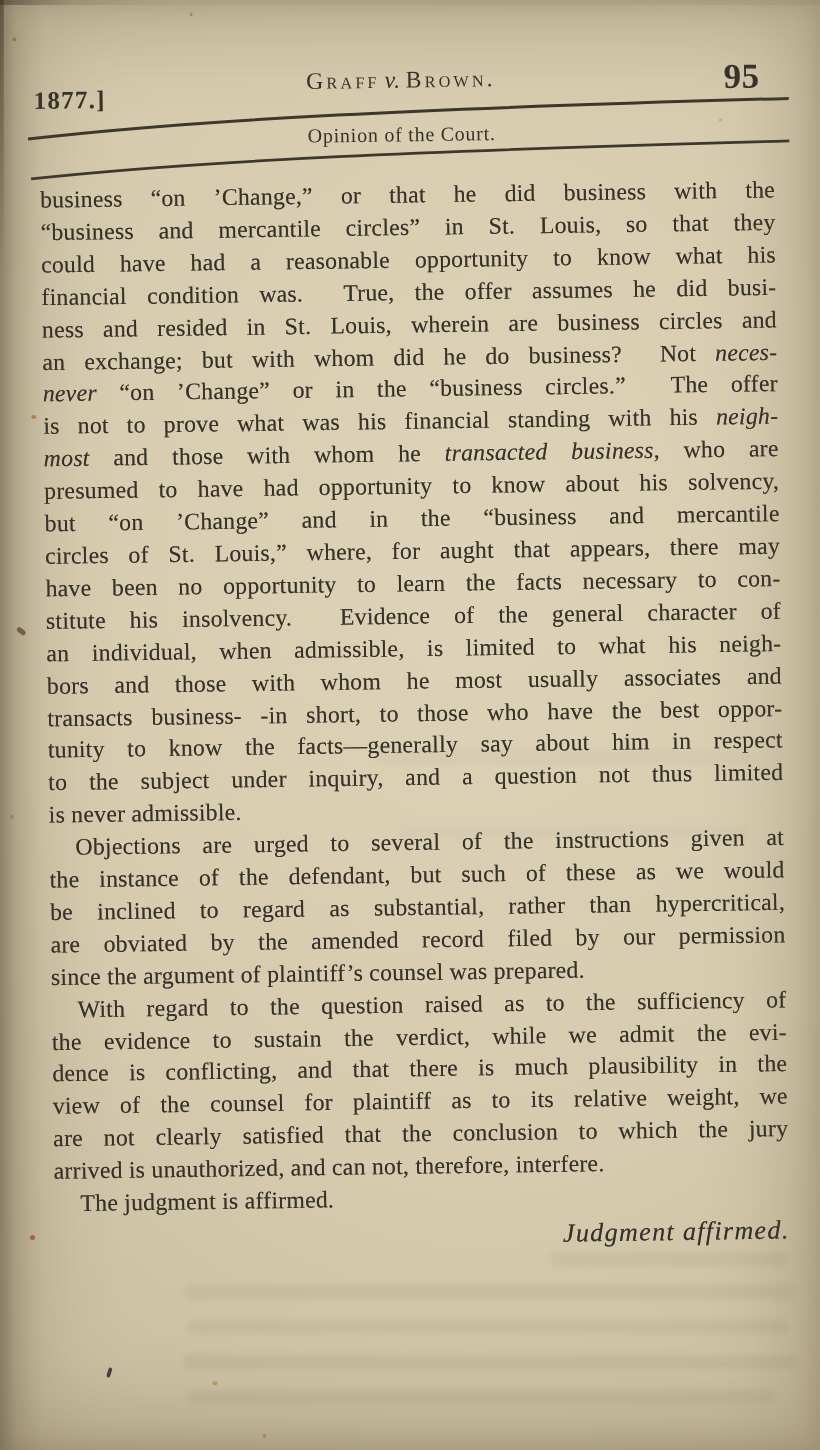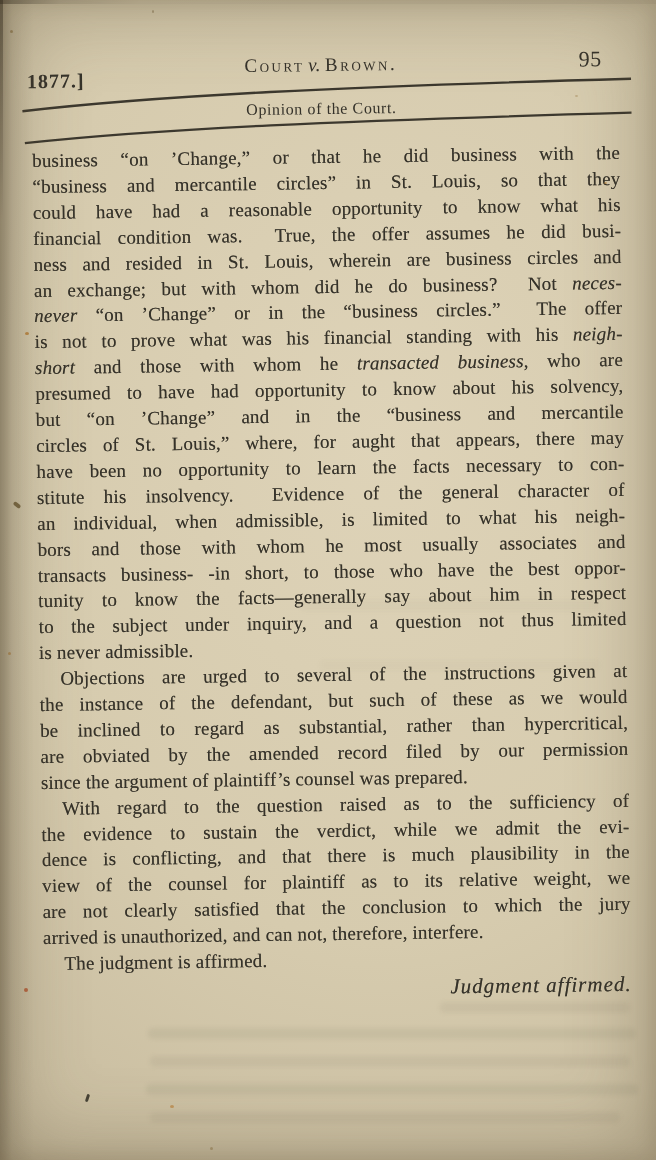--- a/index.html
+++ b/index.html
@@ -48,21 +48,21 @@
     font-size: 20px; font-weight: bold; letter-spacing: 1px;
   }
   .case-title {
     position: absolute; left: 0; top: 54px; width: 656px;
     text-align: center; font-size: 19px;
     font-variant: small-caps; letter-spacing: 2.5px;
   }
   .case-title .vs { font-variant: normal; font-style: italic; letter-spacing: 0.5px; padding: 0 4px; }
   .page-number {
     position: absolute; left: 586px; top: 50px; width: 44px;
-    font-size: 22px; font-weight: 400; letter-spacing: 0.5px;
+    font-size: 28px; font-weight: 700; letter-spacing: 0.5px;
   }
   .header-rules { position: absolute; left: 28px; top: 80px; }
   .running-head {
     position: absolute; left: 0; top: 100px; width: 656px;
     text-align: center; font-size: 16px; letter-spacing: 0.6px;
   }
 
   
   .opinion-body {
     position: absolute; left: 38px; top: 144px; width: 588px;
@@ -114,40 +114,40 @@
   .st-f { left: 300px; top: 600px;  width: 300px; opacity: .045; }
   .st-g { left: 320px; top: 660px;  width: 280px; opacity: .04; }
 </style>
 </head>
 <body>
 
 <div class="page">
   <div class="scan-content">
 
     <div class="year-label">1877.]</div>
-    <div class="case-title"><span>Court</span><span class="vs">v.</span><span>Brown.</span></div>
+    <div class="case-title"><span>Graff</span><span class="vs">v.</span><span>Brown.</span></div>
     <div class="page-number">95</div>
 
     <svg class="header-rules" width="612" height="66" viewBox="0 0 612 66">
       <path d="M1,27 C140,13 320,7 610,3" stroke="#3c382e" stroke-width="2.4" fill="none"></path>
       <path d="M3,59 C140,46 320,41 610,37" stroke="#3c382e" stroke-width="2.2" fill="none"></path>
     </svg>
     <div class="running-head">Opinion of the Court.</div>
 
     <div class="opinion-body">
         <div class="paragraph">
           <div class="line">business “on ’Change,” or that he did business with the</div>
           <div class="line">“business and mercantile circles” in St. Louis, so that they</div>
           <div class="line">could have had a reasonable opportunity to know what his</div>
           <div class="line">financial condition was.  True, the offer assumes he did busi-</div>
           <div class="line">ness and resided in St. Louis, wherein are business circles and</div>
           <div class="line">an exchange; but with whom did he do business?  Not <em>neces-</em></div>
           <div class="line"><em>never</em> “on ’Change” or in the “business circles.”  The offer</div>
           <div class="line">is not to prove what was his financial standing with his <em>neigh-</em></div>
-          <div class="line"><em>short</em> and those with whom he <em>transacted business</em>, who are</div>
+          <div class="line"><em>most</em> and those with whom he <em>transacted business</em>, who are</div>
           <div class="line">presumed to have had opportunity to know about his solvency,</div>
           <div class="line">but “on ’Change” and in the “business and mercantile</div>
           <div class="line">circles of St. Louis,” where, for aught that appears, there may</div>
           <div class="line">have been no opportunity to learn the facts necessary to con-</div>
           <div class="line">stitute his insolvency.  Evidence of the general character of</div>
           <div class="line">an individual, when admissible, is limited to what his neigh-</div>
           <div class="line">bors and those with whom he most usually associates and</div>
           <div class="line">transacts business- -in short, to those who have the best oppor-</div>
           <div class="line">tunity to know the facts—generally say about him in respect</div>
           <div class="line">to the subject under inquiry, and a question not thus limited</div>

